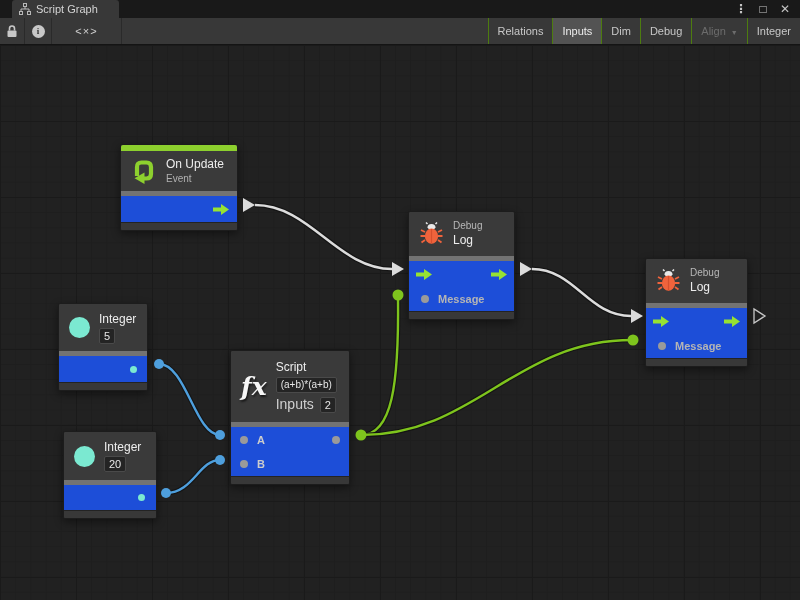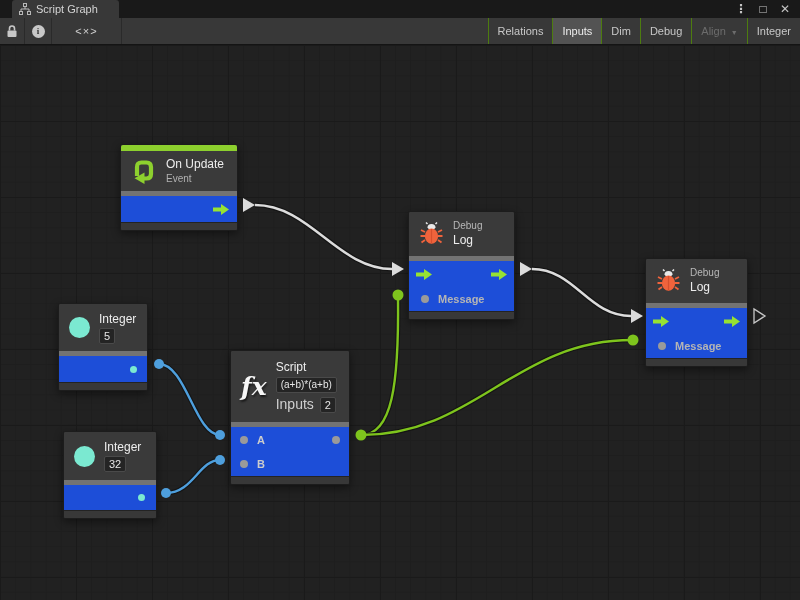--- a/index.html
+++ b/index.html
@@ -197,21 +197,21 @@
       </div>
         </div>
       <div class="nfooter"></div>
     </div>
 
     <div class="node" id="node-integer-b">
       <div class="hdr">
         <div class="int-circle"></div>
         <div class="tstack">
           <span class="ntitle">Integer</span>
-          <span class="vbox">32</span>
+          <span class="vbox">20</span>
         </div>
       </div>
       <div class="nbody">
           <div class="prow">
         <div class="dot aqua"></div>
       </div>
         </div>
       <div class="nfooter"></div>
     </div>
 

